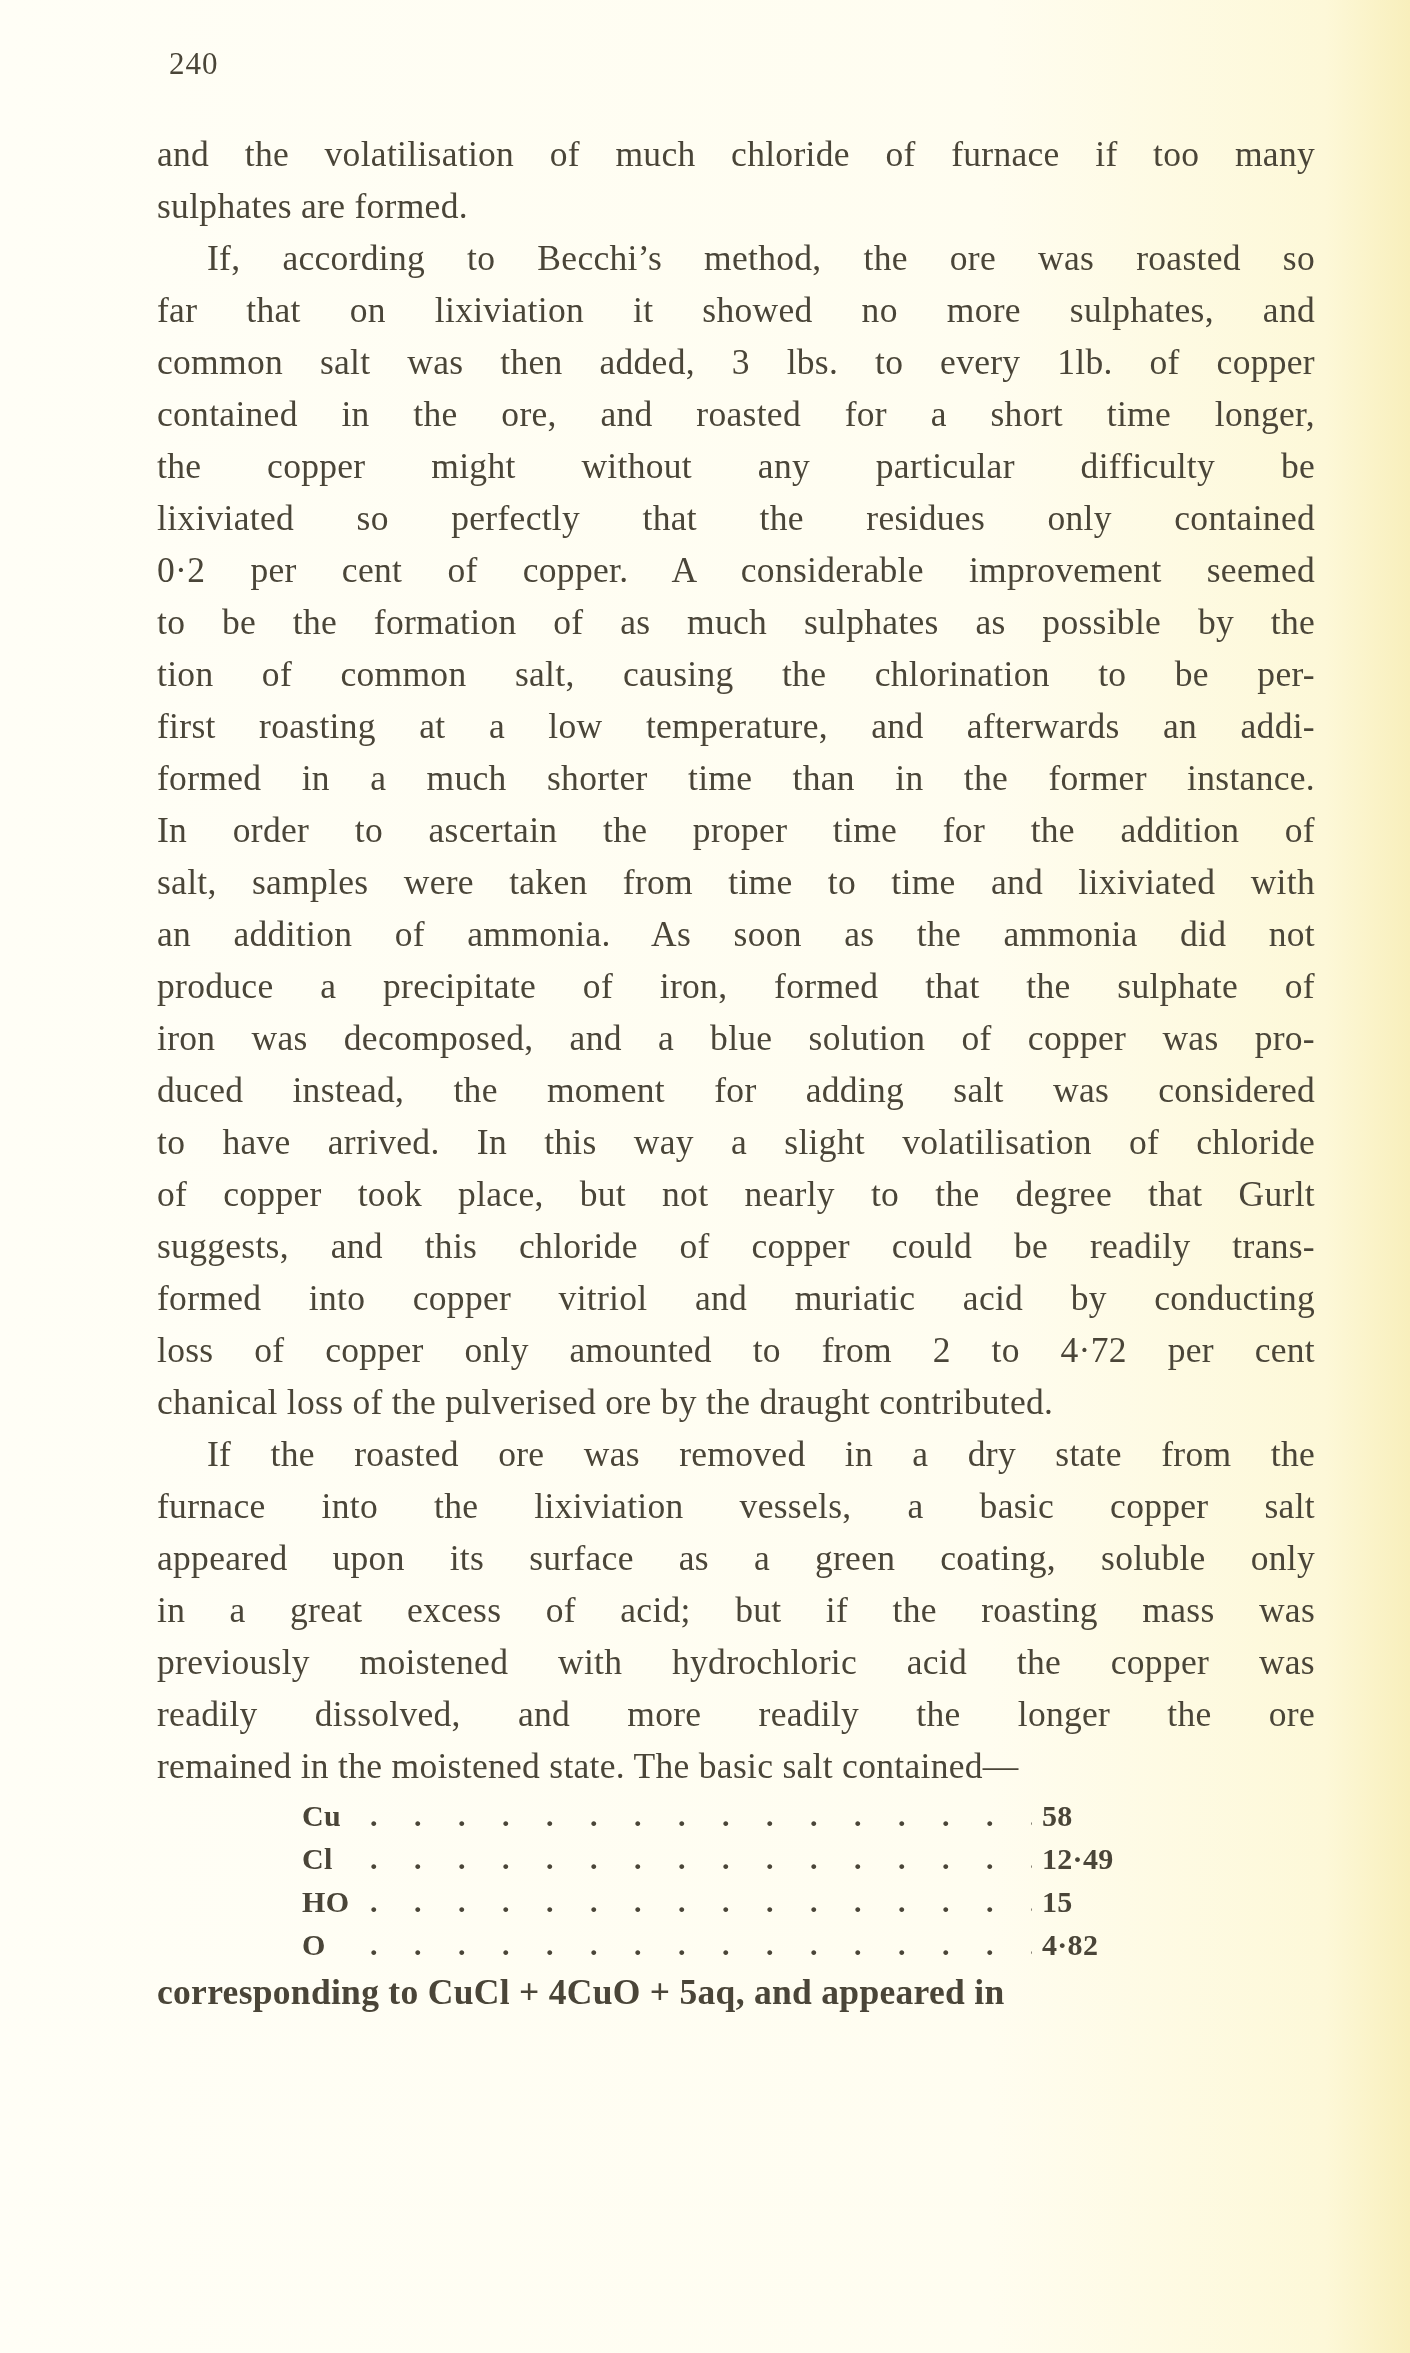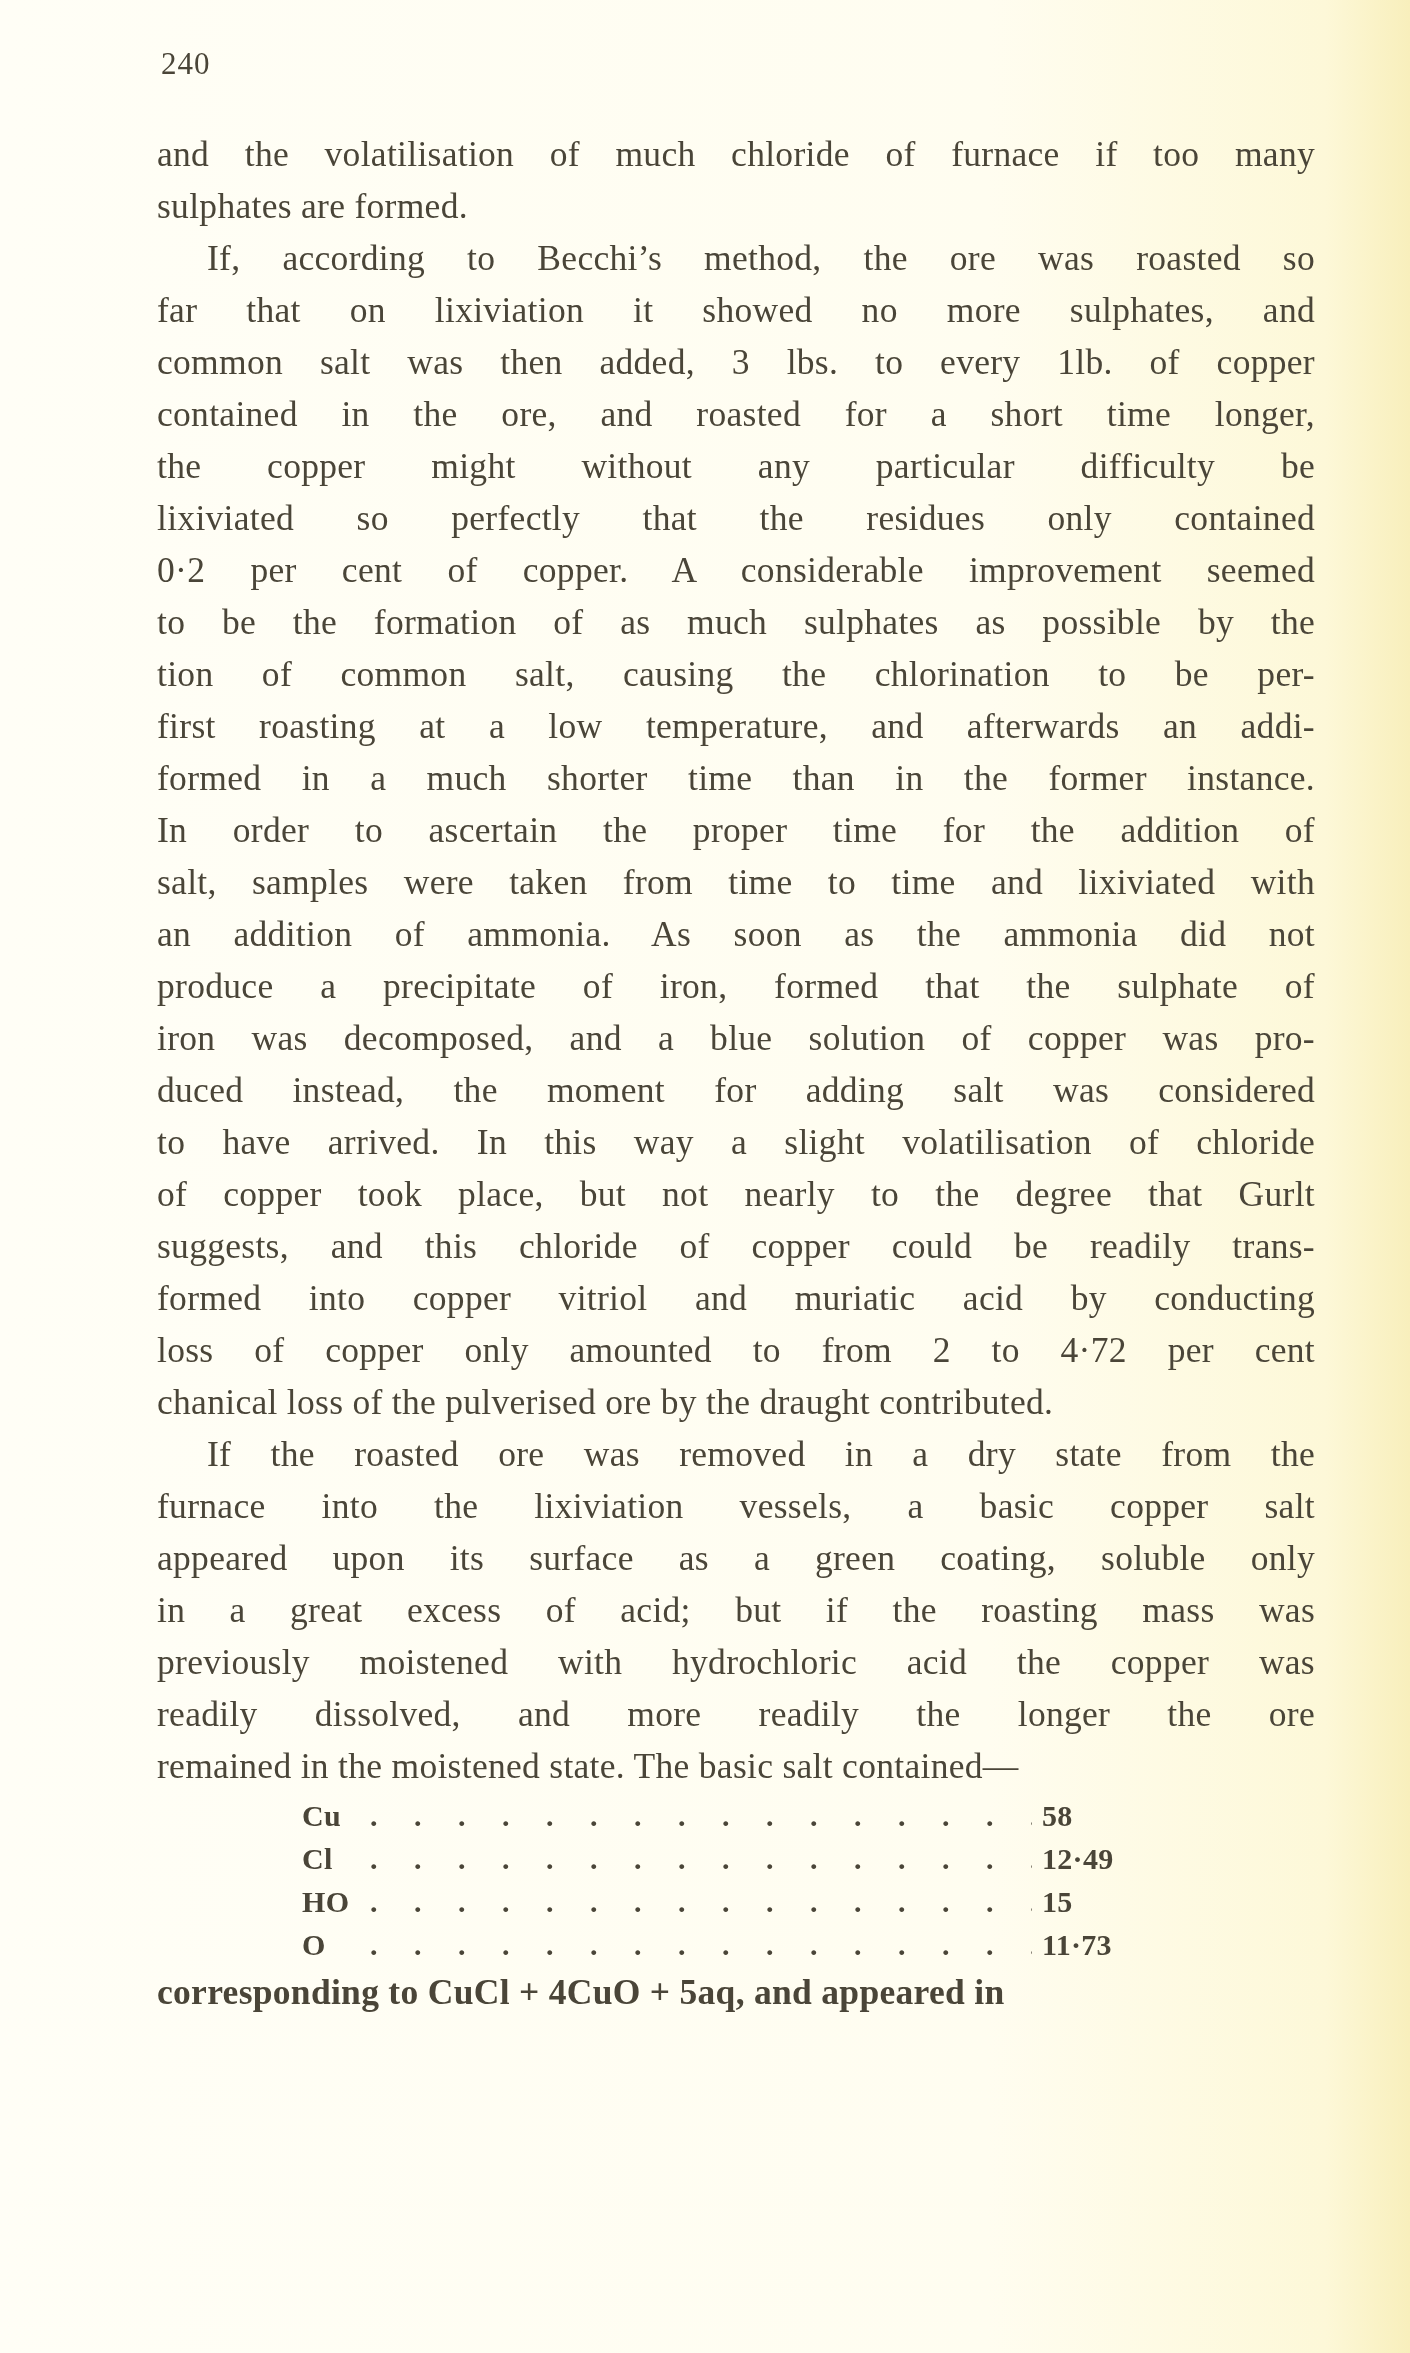--- a/index.html
+++ b/index.html
@@ -7,21 +7,21 @@
       width: 1410px; height: 2353px; overflow: hidden;
       background: linear-gradient(90deg, #fffef6 0%, #fffdf0 70%, #fdf8d8 94%, #f8efbc 100%);
       font-family: "Liberation Serif", "DejaVu Serif", serif;
       color: #4a4538;
       position: relative;
     }
     .header {
       position: absolute; top: 46px; left: 157px; width: 1158px; height: 40px;
       font-size: 31px; letter-spacing: 1px;
     }
-    .header .pno { position: absolute; left: 4px; top: 0; }
+    .header .pno { position: absolute; left: 12px; top: 0; }
     .header .title { position: absolute; left: 0; right: 0; text-align: center; top: 0; letter-spacing: 2px; }
     .body {
       position: absolute; top: 128px; left: 157px; width: 1158px;
       font-size: 35.5px; line-height: 52px;
       letter-spacing: 0.3px;
     }
     .body p { margin: 0; text-align: justify; text-align-last: left; }
     .body .line { display: block; text-align: justify; text-align-last: justify; white-space: nowrap; }
     .body .line.last { text-align-last: left; }
     .table { margin: 2px 0 0 145px; width: 1000px; }
@@ -92,18 +92,18 @@
       <span class="val">12·49</span>
     </div>
     <div class="row">
       <span class="el">HO</span>
       <span class="dots">. . . . . . . . . . . . . . . . . . . .</span>
       <span class="val">15</span>
     </div>
     <div class="row">
       <span class="el">O</span>
       <span class="dots">. . . . . . . . . . . . . . . . . . . .</span>
-      <span class="val">11·73</span>
+      <span class="val">4·82</span>
     </div>
   </div>
 
   <p class="after">corresponding to CuCl + 4CuO + 5aq, and appeared in</p>
 </div>
 
 </body></html>

